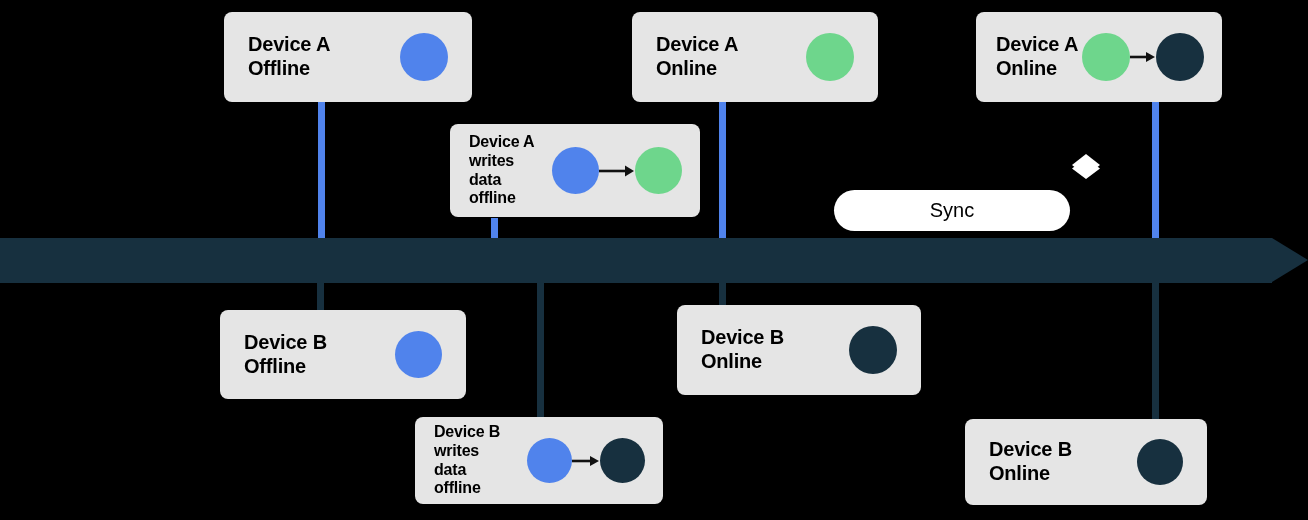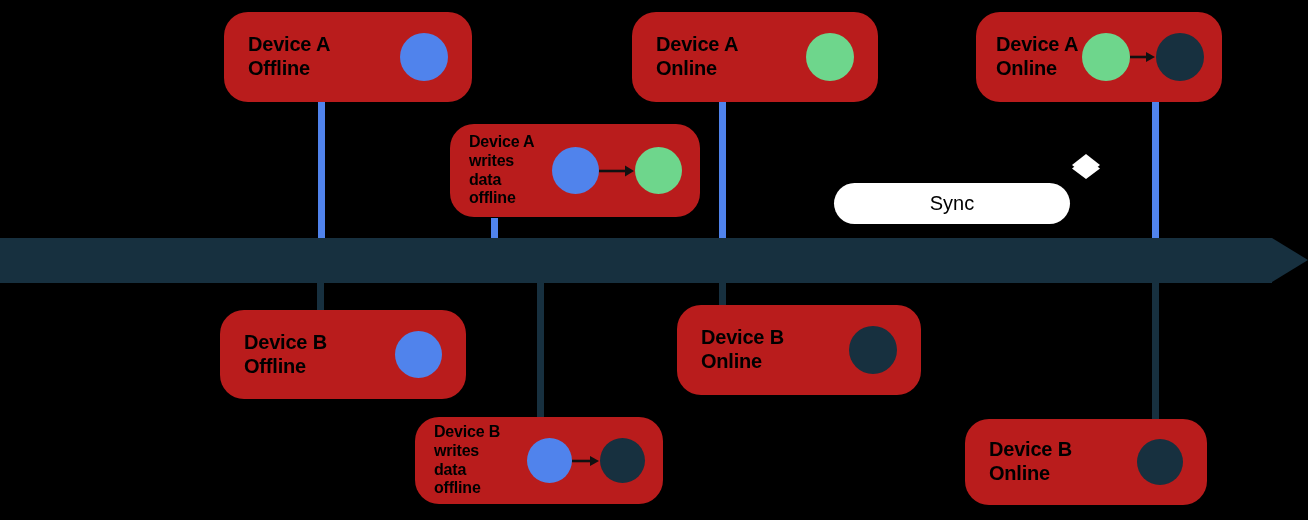--- a/index.html
+++ b/index.html
@@ -46,22 +46,22 @@
   .connector.up {
     background: #5083ec;
   }
   .connector.down {
     background: #17303f;
   }
 
   
   .card {
     position: absolute;
-    background: #b91c1c;
-    border-radius: 24px;
+    background: #e5e5e5;
+    border-radius: 8px;
     display: flex;
     align-items: center;
     box-sizing: border-box;
   }
   .card-label {
     color: #000000;
     font-weight: bold;
     line-height: 1.18;
     white-space: pre-line;
     letter-spacing: -0.2px;
@@ -86,20 +86,21 @@
 
   
   .sync-pill {
     position: absolute;
     background: #ffffff;
     border-radius: 999px;
     display: flex;
     align-items: center;
     justify-content: center;
     color: #000000;
+    margin-top: 7px;
   }
 
   .layers-icon {
     position: absolute;
     display: block;
   }
 </style>
 </head>
 <body>
 

